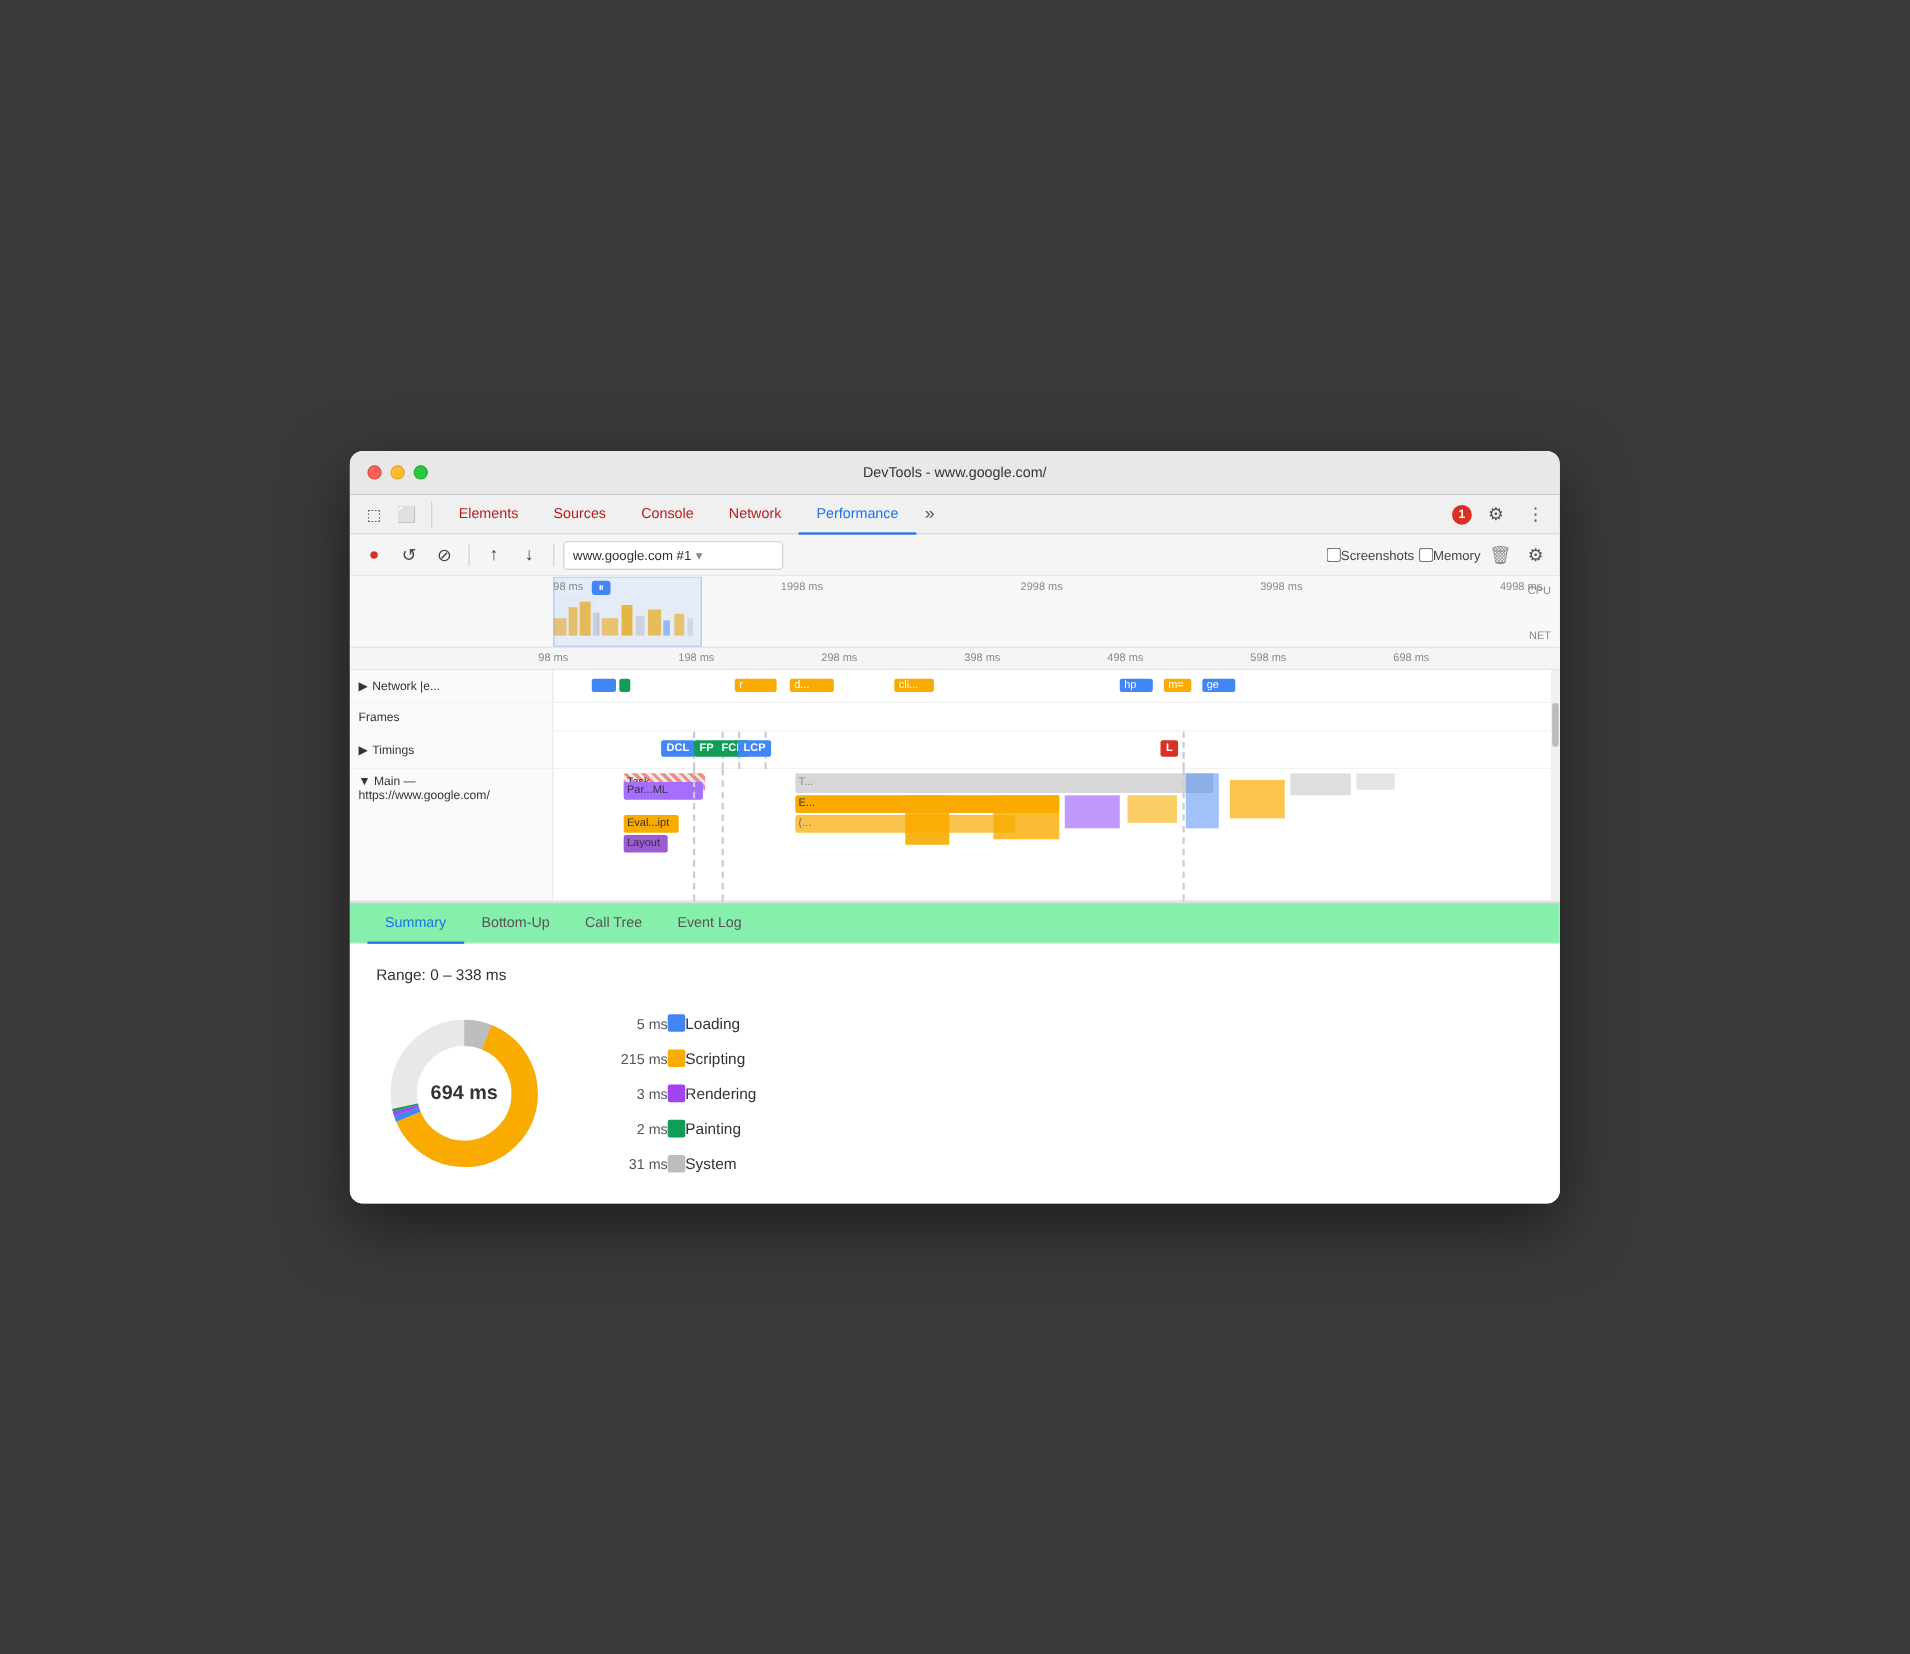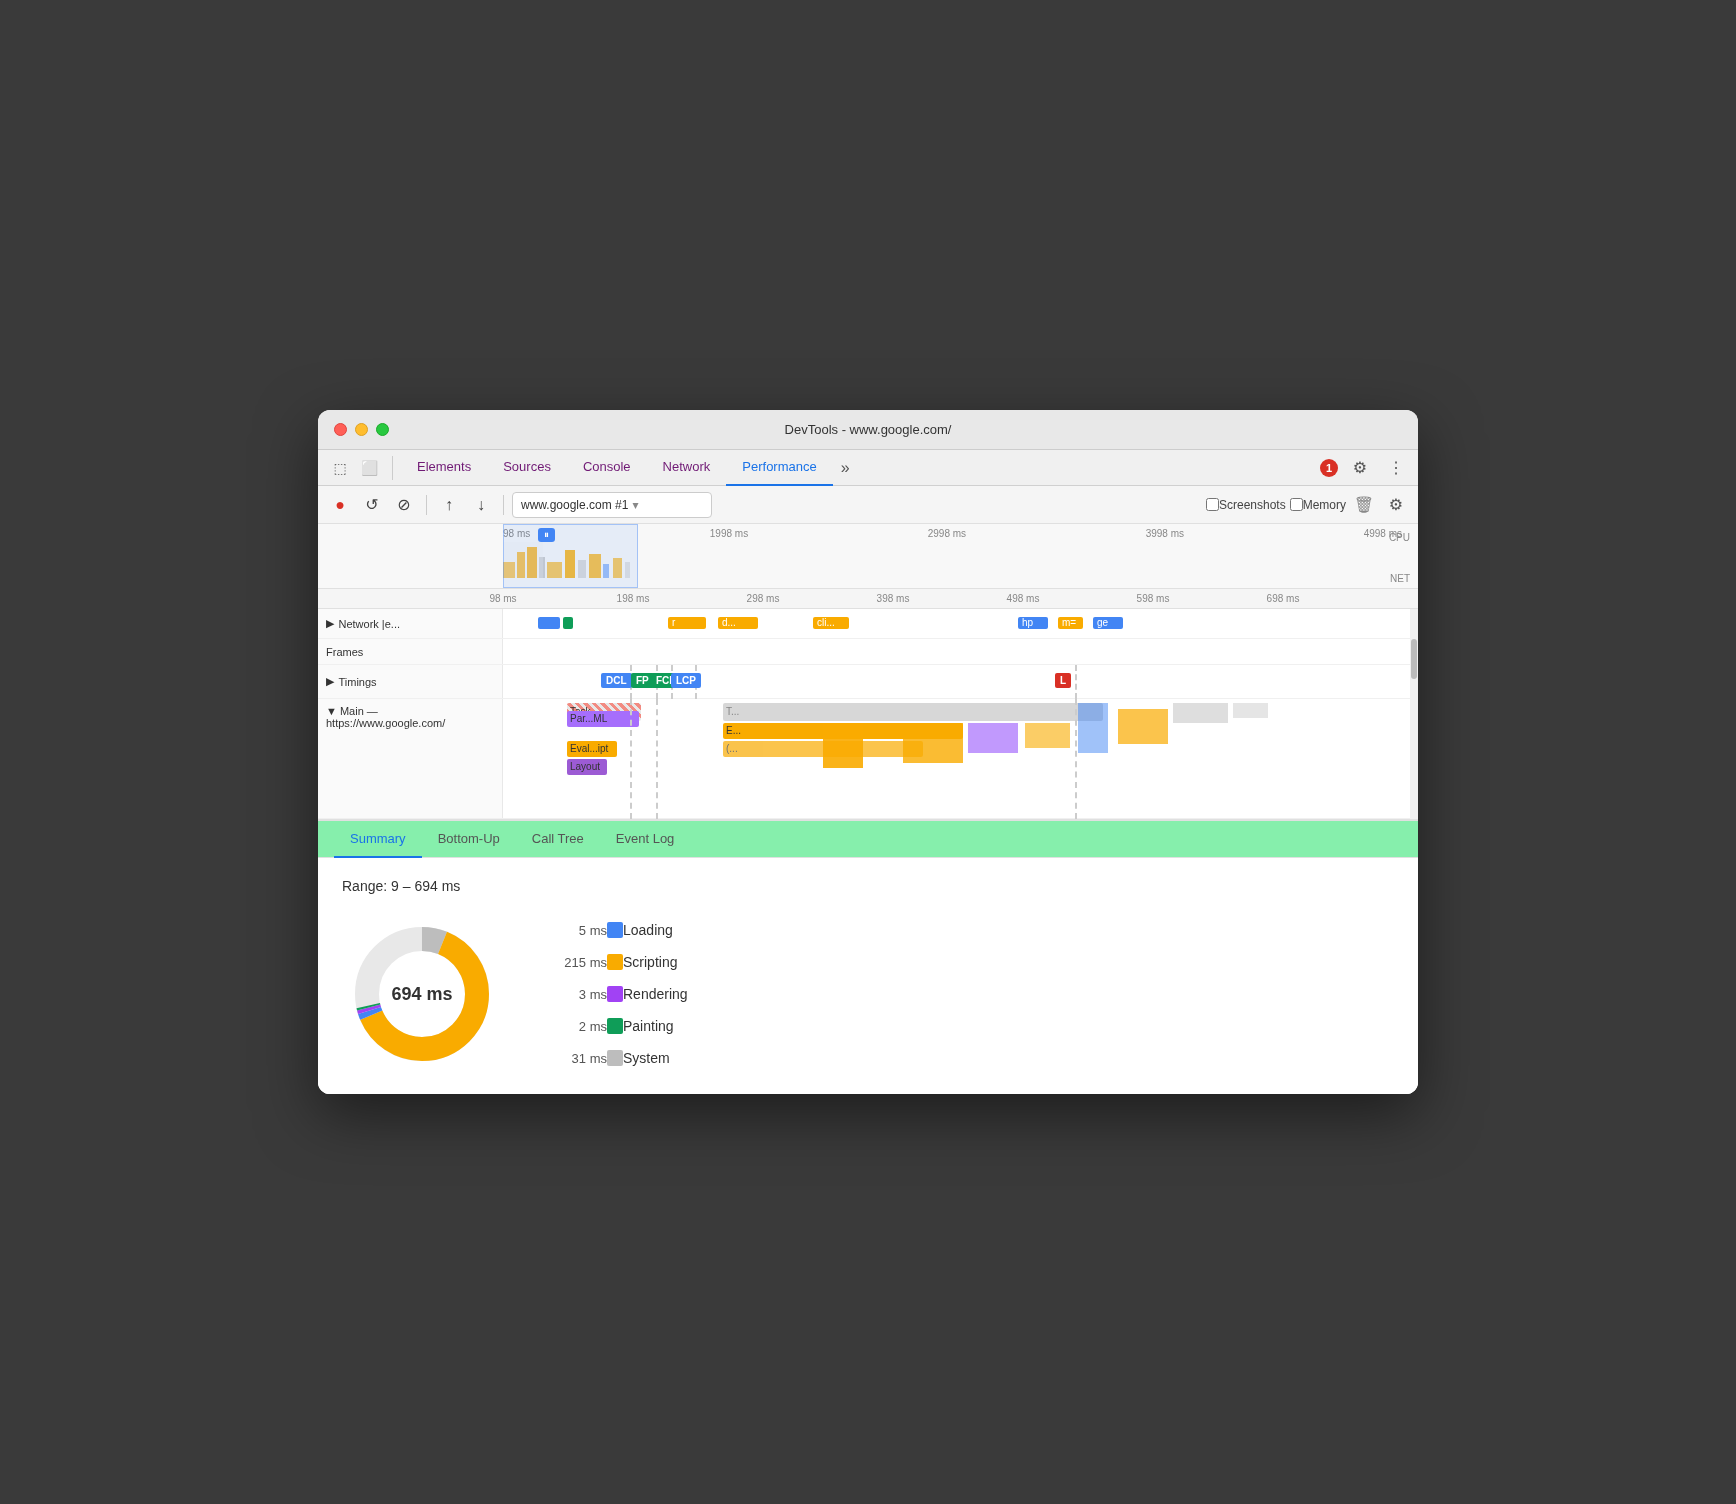--- a/index.html
+++ b/index.html
@@ -82,21 +82,21 @@
       align-items: center;
       flex: 1;
       gap: 0;
     }
     .tab-item {
       padding: 0 16px;
       height: 36px;
       display: flex;
       align-items: center;
       font-size: 13px;
-      color: #701a75;
+      color: #b91c1c;
       cursor: pointer;
       border-bottom: 2px solid transparent;
     }
     .tab-item.active {
       color: #1a73e8;
       border-bottom: 2px solid #1a73e8;
     }
     .tab-more {
       padding: 0 8px;
       height: 36px;
@@ -656,21 +656,21 @@
   <div class="bottom-panel">
 
     <div class="bottom-tabs">
       <div class="bottom-tab active">Summary</div>
       <div class="bottom-tab">Bottom-Up</div>
       <div class="bottom-tab">Call Tree</div>
       <div class="bottom-tab">Event Log</div>
     </div>
 
     <div class="summary-panel">
-      <div class="range-text">Range: 9 – 694 ms</div>
+      <div class="range-text">Range: 0 – 338 ms</div>
       <div class="summary-content">
 
         <div class="donut-container">
           <svg width="160" height="160" viewBox="0 0 160 160">
 
             <circle cx="80" cy="80" r="55" fill="none" stroke="#e8e8e8" stroke-width="24"></circle>
 
             <circle cx="80" cy="80" r="55" fill="none" stroke="#bdbdbd" stroke-width="24" stroke-dasharray="21 324" stroke-dashoffset="0" transform="rotate(-90 80 80)"></circle>
 
             <circle cx="80" cy="80" r="55" fill="none" stroke="#f9ab00" stroke-width="24" stroke-dasharray="216 129" stroke-dashoffset="-21" transform="rotate(-90 80 80)"></circle>

